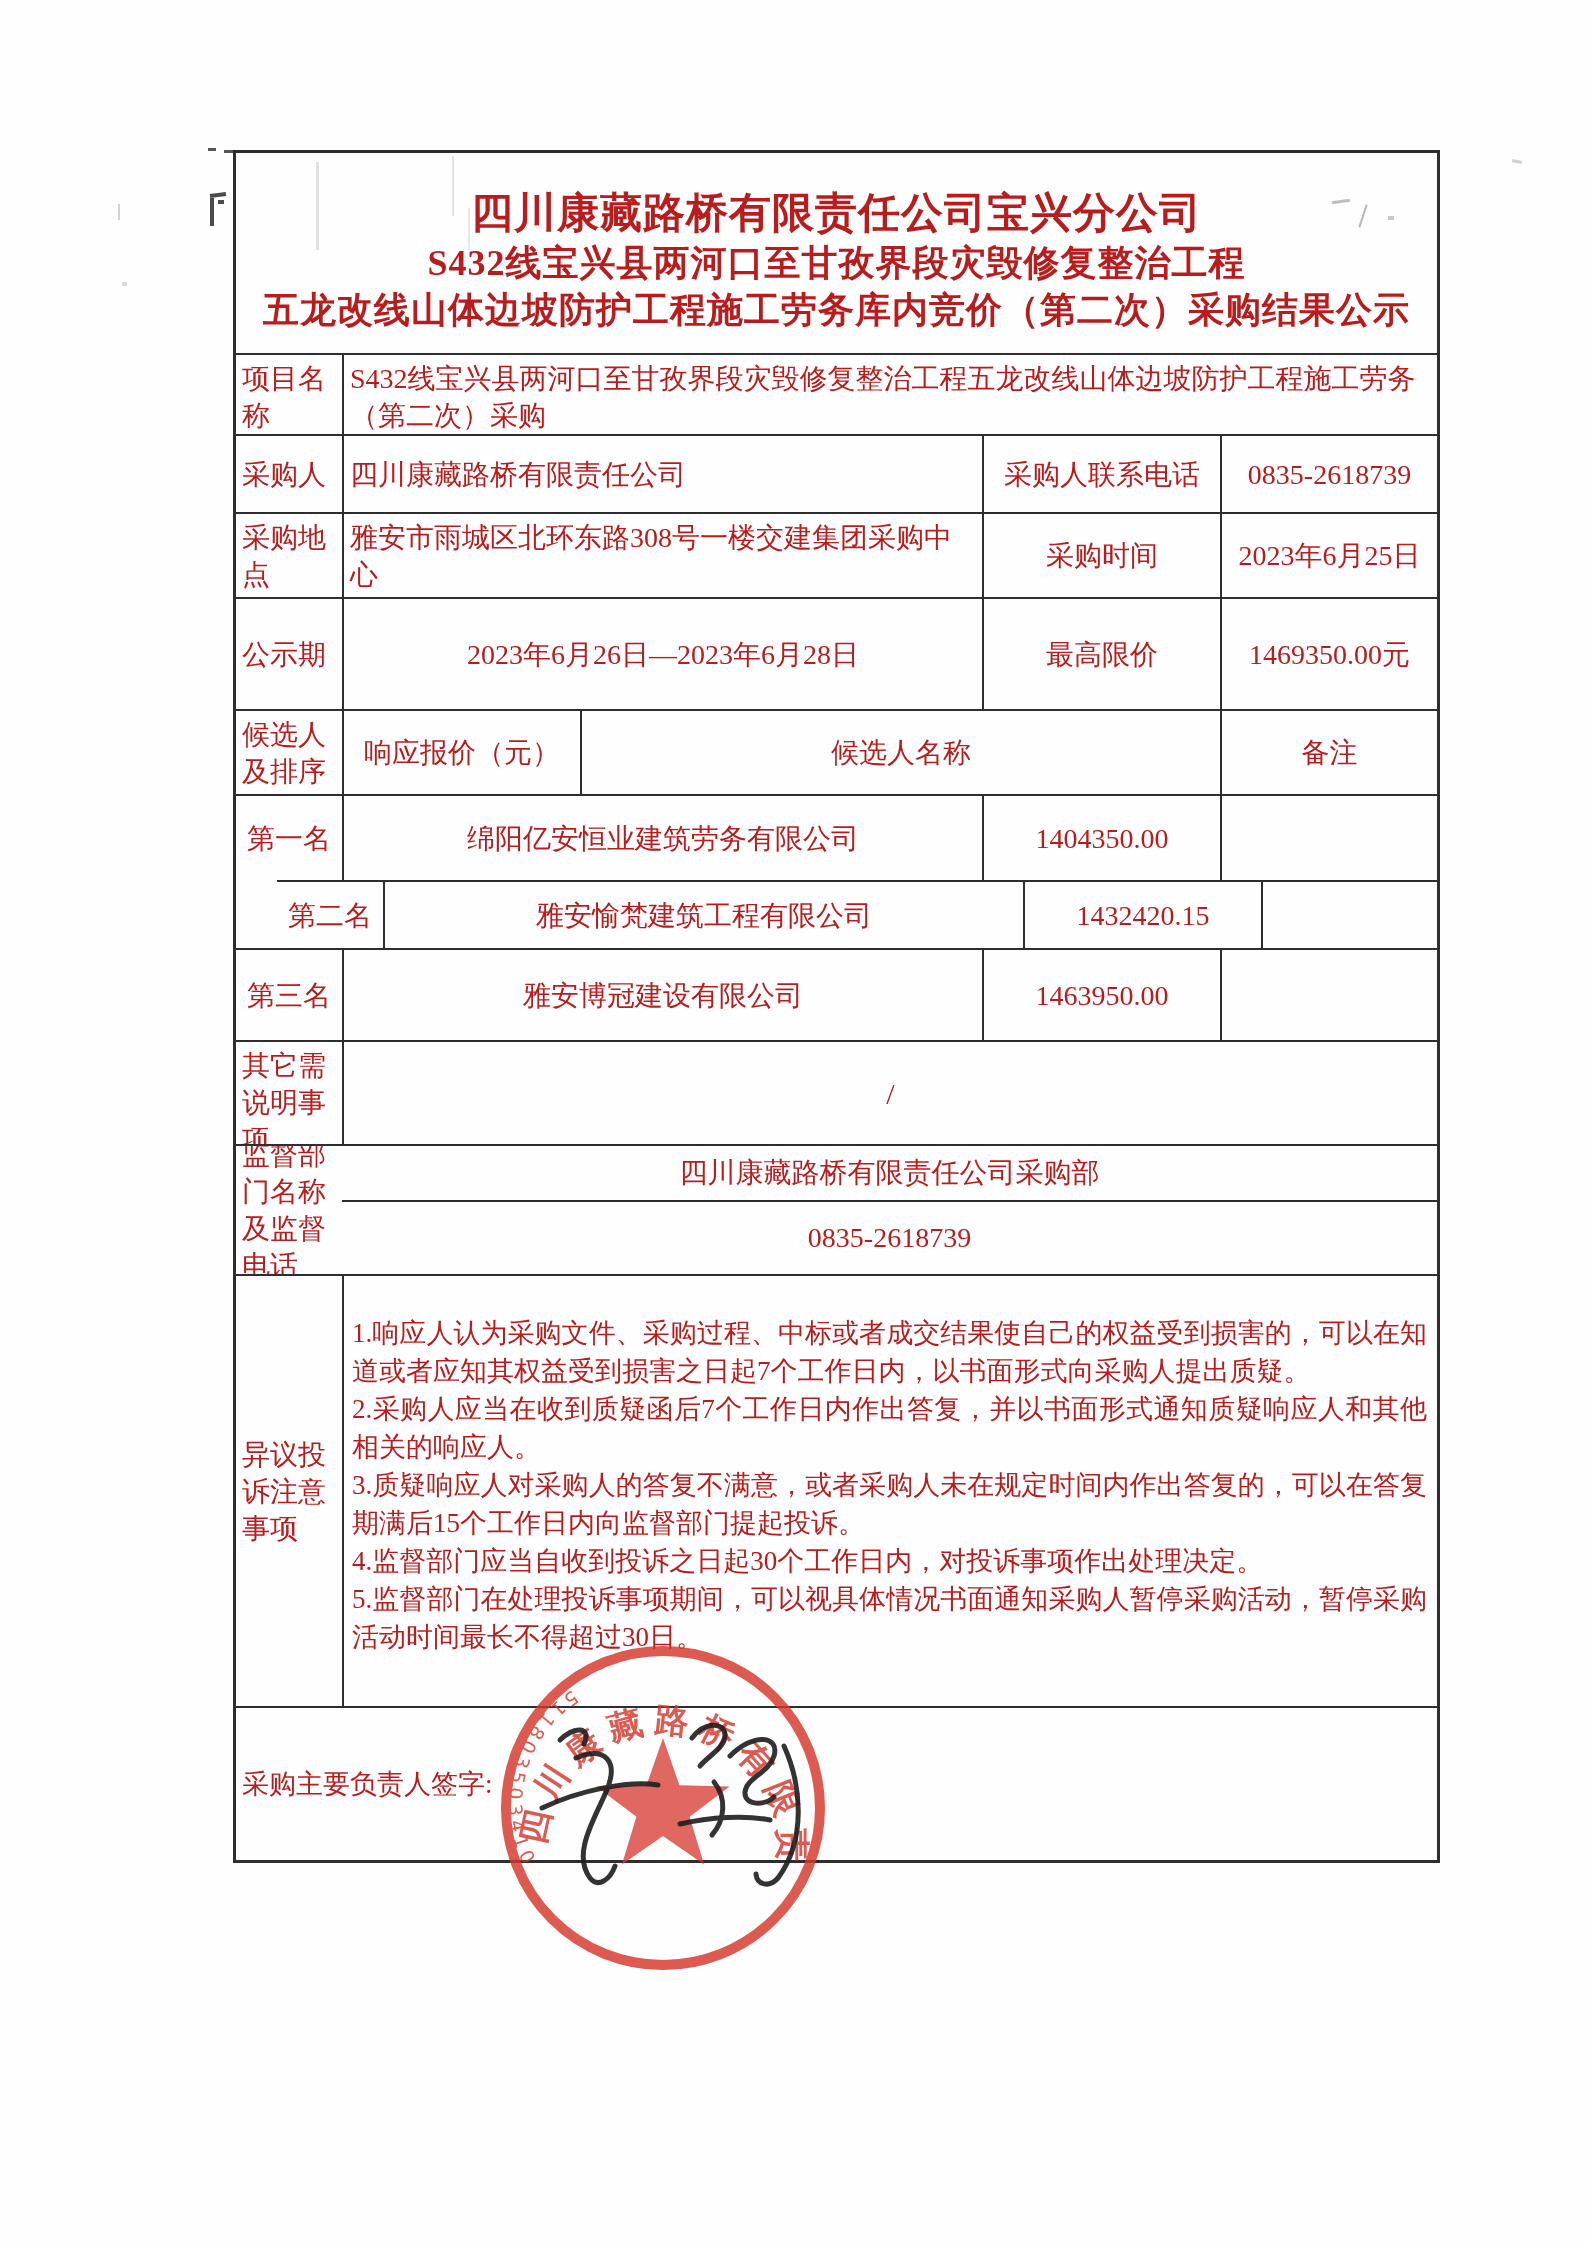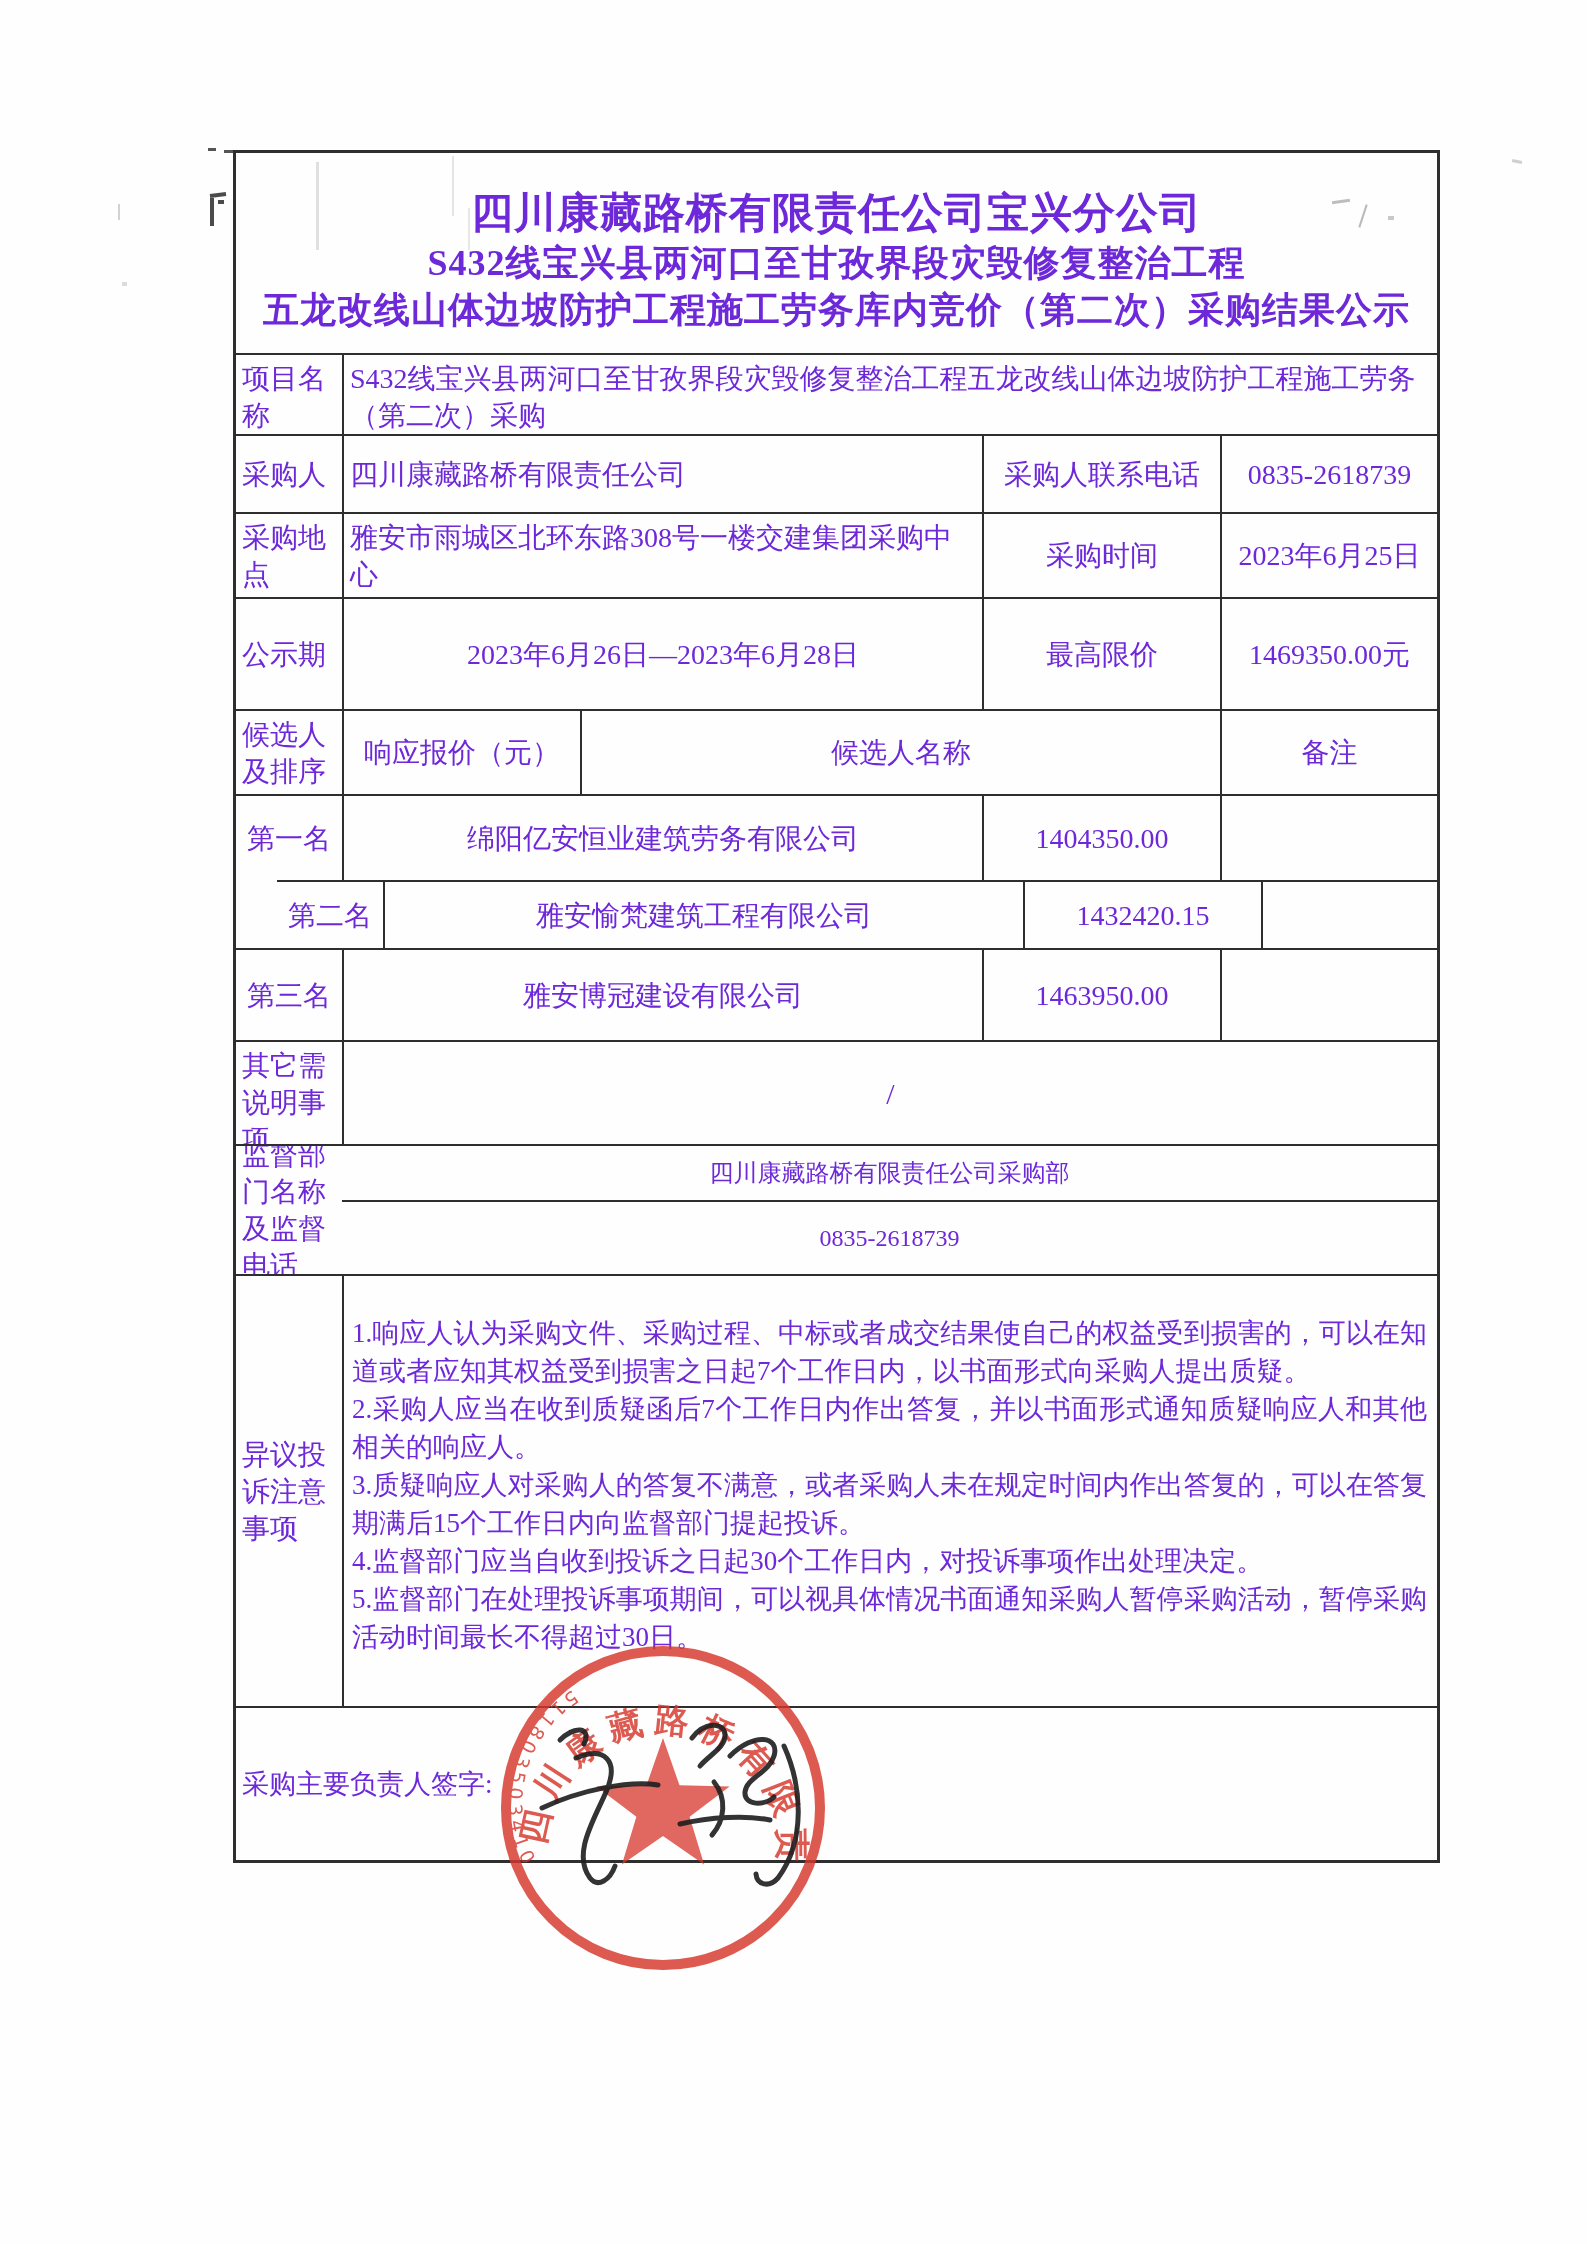--- a/index.html
+++ b/index.html
@@ -1,18 +1,18 @@
 <!DOCTYPE html>
 <html><head>
 <meta charset="utf-8">
 <style>
   html,body{margin:0;padding:0;background:#ffffff;}
   .sheet{
     position:relative;width:1587px;height:2244px;background:#fefefe;overflow:hidden;
-    font-family:"Liberation Serif","DejaVu Serif",serif;color:#6d28d9;
+    font-family:"Liberation Serif","DejaVu Serif",serif;color:#b91c1c;
   }
   
   .tbl{
     position:absolute;left:233px;top:150px;width:1207px;height:1713px;
     border:3px solid #2e2e2e;display:flex;flex-direction:column;box-sizing:border-box;
   }
   .row{display:flex;border-top:2px solid #2e2e2e;box-sizing:border-box;flex:0 0 auto;}
   .row:first-child{border-top:none;}
   .cell{border-left:2px solid #2e2e2e;box-sizing:border-box;overflow:hidden;
         font-size:28px;line-height:37px;display:flex;}
@@ -40,21 +40,21 @@
   .r-publicity{height:112px;}
   .r-cand-head{height:85px;}
   .r-cand1{height:86px;}
   .r-cand2{height:68px;margin-left:41px;}
   .r-cand3{height:92px;}
   .r-other{height:104px;}
   .r-supervision{height:130px;}
   .r-objection{height:432px;}
   .r-signature{flex:1 1 auto;}
   .sup-right{flex:1 1 auto;display:flex;flex-direction:column;}
-  .sup-cell{display:flex;align-items:center;justify-content:center;font-size:24px;box-sizing:border-box;}
+  .sup-cell{display:flex;align-items:center;justify-content:center;font-size:28px;box-sizing:border-box;}
   .sup-a{height:54px;}
   .sup-b{flex:1;border-top:2px solid #2e2e2e;}
   .objection-text{font-size:27px;line-height:38px;text-align:justify;}
   .objection-inner{display:flex;flex-direction:column;justify-content:center;padding:8px 10px 20px 8px;}
   .slash{font-size:30px;}
   .sig-cell{font-size:27px;}
   
   .stamp{position:absolute;left:478px;top:1628px;width:400px;height:372px;z-index:5;}
   
   .art{position:absolute;pointer-events:none;}

